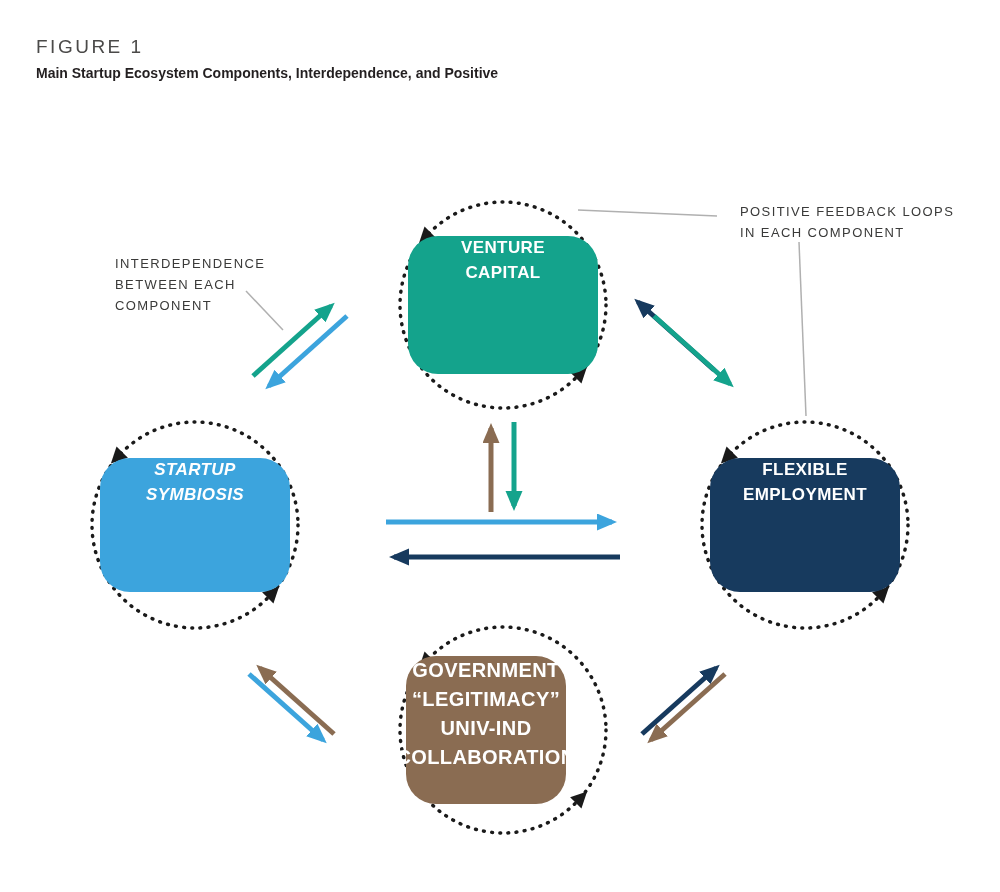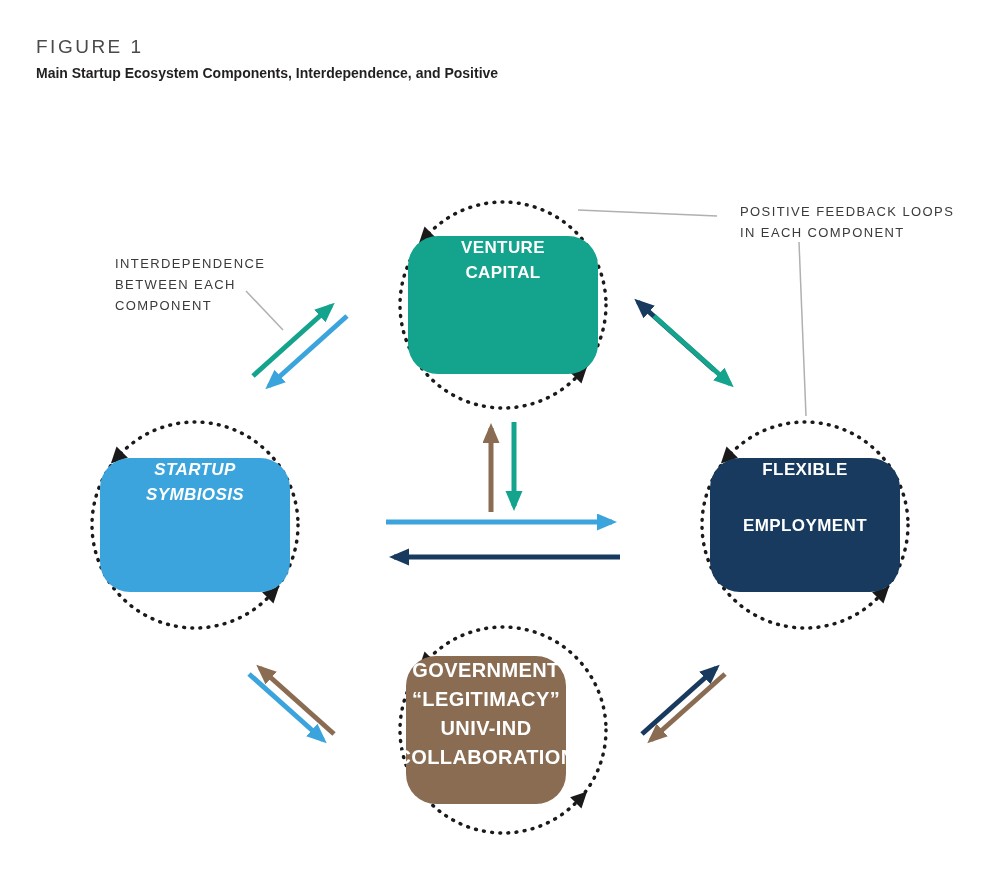--- a/index.html
+++ b/index.html
@@ -17,21 +17,21 @@
   .t-line { display:block; }
 
   .diagram-svg { position:absolute; left:0; top:0; }
 
   .node { position:absolute; border-radius:30px; display:flex; flex-direction:column;
           align-items:center; color:#fff; font-weight:700;
           font-size:17px; letter-spacing:0.4px; line-height:1.45; text-align:center; }
   .node span { display:block; }
   .node-vc  { left:408px; top:236px; width:190px; height:138px; background:var(--teal); }
   .node-ss  { left:100px; top:458px; width:190px; height:134px; background:var(--blue);font-style:italic; }
-  .node-fe  { left:710px; top:458px; width:190px; height:134px; background:var(--navy);gap:31px; }
+  .node-fe  { left:710px; top:458px; width:190px; height:134px; background:var(--navy); }
   .node-gov { left:406px; top:656px; width:160px; height:148px; background:var(--brown); font-size:20px; }
 
   .ann { position:absolute; font-size:13px; letter-spacing:1.4px; color:#3A3A39;
          line-height:1.6; font-weight:400; }
   .ann span { display:block; }
   .ann-left  { left:115px; top:206px;margin-top:48px; }
   .ann-right { left:740px; top:202px; }
 
   .loop-circle { fill:none; stroke:var(--ink); stroke-width:3.5;
                  stroke-dasharray:0.8 7.4; stroke-linecap:round; }

